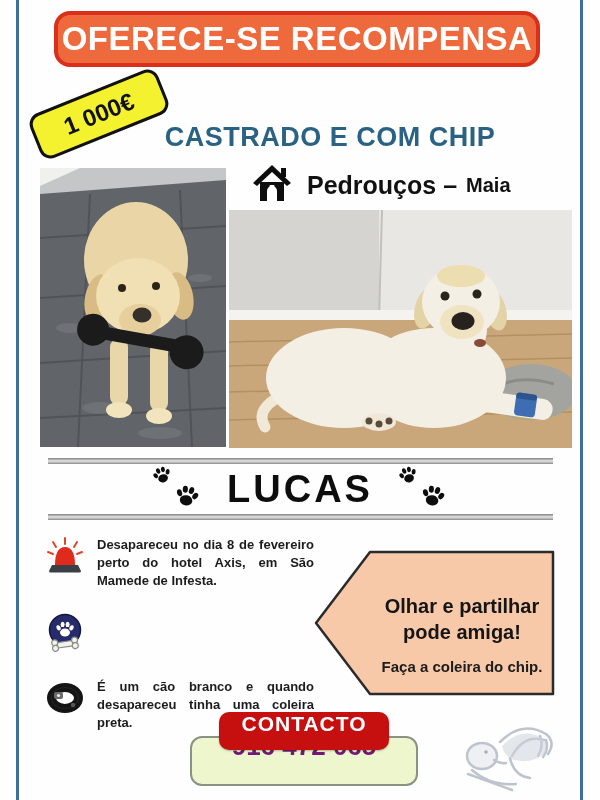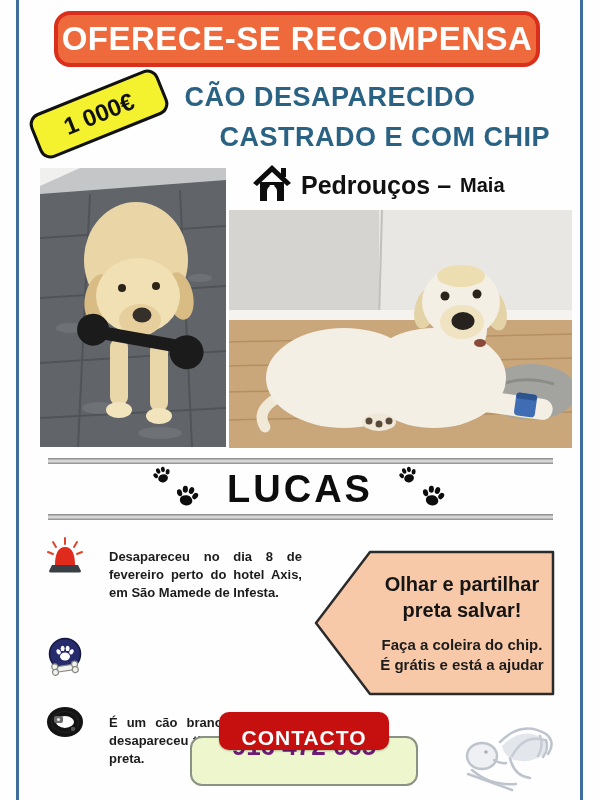--- a/index.html
+++ b/index.html
@@ -15,24 +15,24 @@
   .banner span{color:#ffffff;font-weight:bold;font-size:33px;letter-spacing:.5px;white-space:nowrap;}
 
   .badge{position:absolute;left:30px;top:90px;width:132px;height:42px;
          background:#f4f22e;border:3px solid #111;border-radius:12px;
          transform:rotate(-22deg);display:flex;align-items:center;justify-content:center;
          font-size:24px;font-weight:bold;color:#111;}
 
   .headline{position:absolute;left:110px;width:440px;text-align:center;
             color:#2a6284;font-weight:bold;font-size:27px;letter-spacing:.5px;white-space:nowrap;}
   .headline.h1{top:82px;}
-  .headline.h2{top:122px;text-align:right;}
+  .headline.h2{top:122px;}
 
   .location{position:absolute;left:252px;top:164px;display:flex;align-items:center;gap:9px;}
-  .location .loc-main{font-size:25px;font-weight:bold;color:#111;}
+  .location .loc-main{font-size:25px;font-weight:bold;color:#111;margin-left:6px;}
   .location .loc-sub{font-size:20px;font-weight:bold;color:#111;text-align:center;}
 
   .photo{position:absolute;overflow:hidden;background:#888;}
   .photo.left{left:40px;top:168px;width:186px;height:279px;}
   .photo.right{left:229px;top:210px;width:343px;height:238px;}
   .photo svg{display:block;}
 
   .divider{position:absolute;left:48px;width:505px;height:6px;
            background:linear-gradient(#7f7f7f,#e6e6e6 50%,#8a8a8a);}
   .divider.top{top:458px;}
@@ -41,56 +41,55 @@
   .name-row{position:absolute;top:464px;left:0;width:600px;height:50px;
             display:flex;align-items:center;justify-content:center;gap:24px;}
   .dog-name{font-size:38px;font-weight:bold;color:#0d0d0d;letter-spacing:3px;}
   .paw-group{position:relative;width:52px;height:50px;}
   .paw-group .paw1{position:absolute;left:0;top:0;width:22px;height:22px;transform:rotate(-18deg);}
   .paw-group .paw2{position:absolute;left:22px;top:18px;width:28px;height:28px;transform:rotate(12deg);}
 
   .details{position:absolute;left:46px;top:536px;width:268px;}
   .detail-item{display:flex;gap:13px;margin-bottom:21px;}
   .detail-icon{flex:0 0 38px;height:46px;}
-  .detail-text{margin:12px;font-size:13px;font-weight:bold;line-height:1.38;
+  .detail-text{margin:0;font-size:13px;font-weight:bold;line-height:1.38;
                text-align:justify;color:#1c1c1c;}
 
   .callout{position:absolute;left:313px;top:545px;width:246px;height:156px;}
   .callout svg.shape{position:absolute;left:0;top:0;}
-  .callout .callout-text{position:absolute;left:56px;top:0;width:186px;height:100%;
+  .callout .callout-text{position:absolute;left:56px;top:12px;width:186px;height:100%;
       display:flex;flex-direction:column;align-items:center;justify-content:center;text-align:center;}
   .callout .c-title{font-size:20px;font-weight:bold;color:#151515;line-height:1.3;}
   .callout .c-body{font-size:15px;font-weight:bold;color:#1c1c1c;line-height:1.35;margin-top:12px;}
 
   .phone-box{position:absolute;left:190px;top:736px;width:228px;height:50px;
              background:#edf6cd;border:2px solid #8a9383;border-radius:12px;
              display:flex;align-items:flex-end;justify-content:center;box-sizing:border-box;
              font-size:26px;font-weight:bold;color:#701a75;padding-bottom:22px;}
   .contact-btn{position:absolute;left:219px;top:712px;width:170px;height:38px;
-               background:#c6100f;border-radius:10px;display:flex;align-items:flex-end;justify-content:center;
+               background:#c6100f;border-radius:10px;display:flex;align-items:flex-start;justify-content:center;
                color:#fff;font-size:21px;font-weight:bold;letter-spacing:1px;
                box-shadow:0 1px 2px rgba(0,0,0,.25);}
   .sketch{position:absolute;left:452px;top:712px;width:116px;height:84px;}
 </style>
 </head>
 <body>
 
 <div class="poster">
 
   <div class="frame"></div>
 
   <div class="banner">
     <span>OFERECE-SE RECOMPENSA</span>
   </div>
 
   <div class="badge">
     <span>1 000€</span>
   </div>
 
-  <div class="headline h1">CÃO DESAPARECIDO</div>
   <div class="headline h2">CASTRADO E COM CHIP</div>
 
   <div class="location">
     <span>
       <svg width="40" height="38" viewBox="0 0 40 38">
         <polygon points="20,1 1,19 5,22 20,8 35,22 39,19" fill="#0d0d0d"></polygon>
         <rect x="29" y="4" width="5" height="9" fill="#0d0d0d"></rect>
         <rect x="8" y="18" width="24" height="19" fill="#0d0d0d"></rect>
         <path d="M15,37 L15,27 a5,5 0 0 1 10,0 L25,37 Z" fill="#ffffff"></path>
         <rect x="17.5" y="21" width="5" height="3" rx="1" fill="#ffffff"></rect>
@@ -289,25 +288,24 @@
     </div>
   </div>
 
   <div class="callout">
     <svg class="shape" width="246" height="156" viewBox="0 0 246 156">
       <polygon points="3,78 57,7 240,7 240,149 57,149" fill="#f8c9a9" stroke="#2b2b2b" stroke-width="2.5" stroke-linejoin="round"></polygon>
     </svg>
     <div class="callout-text">
       <div class="c-title">
         <div>Olhar e partilhar</div>
-        <div>preta salvar!</div>
+        <div>pode amiga!</div>
       </div>
       <div class="c-body">
         <div>Faça a coleira do chip.</div>
-        <div>É grátis e está a ajudar</div>
       </div>
     </div>
   </div>
 
   <div class="phone-box">
     <span>916 472 065</span>
   </div>
   <div class="contact-btn">
     <span>CONTACTO</span>
   </div>

